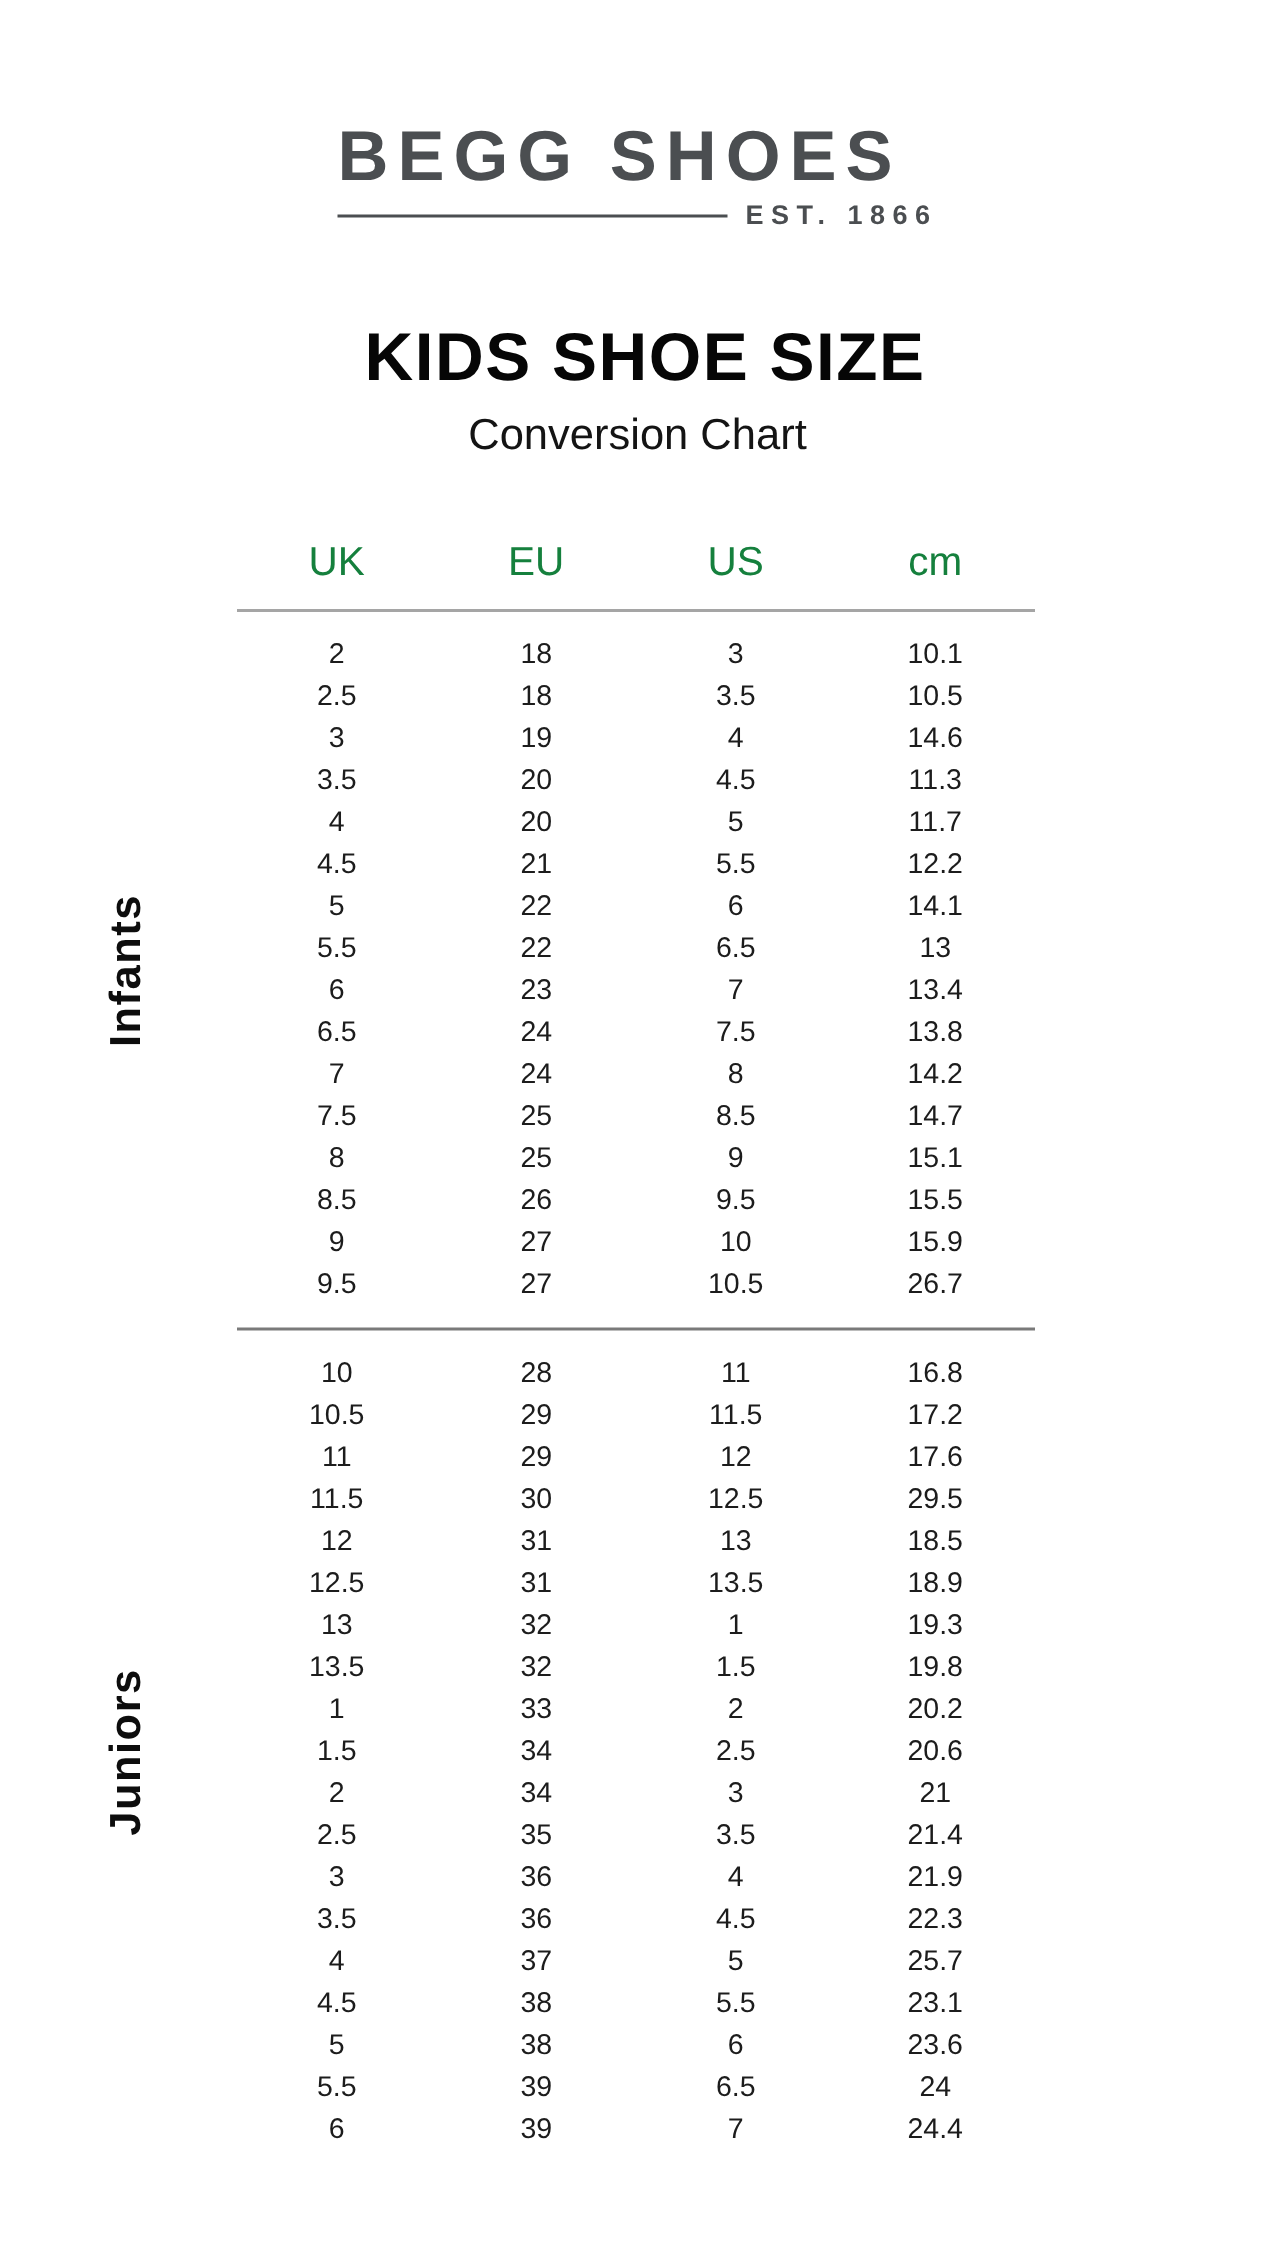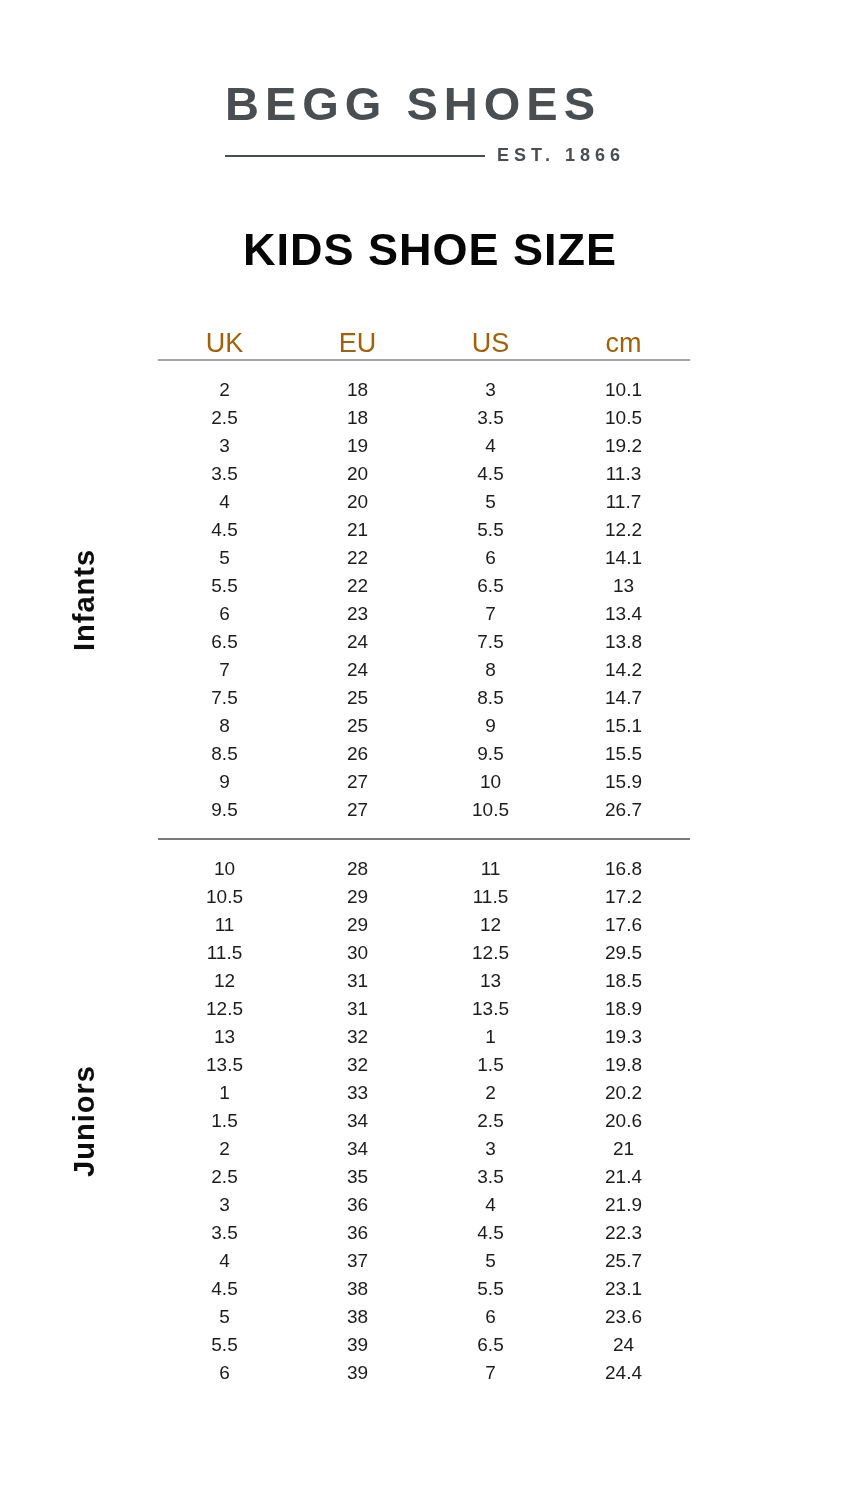--- a/index.html
+++ b/index.html
@@ -23,21 +23,21 @@
     font-weight: 700;
     letter-spacing: 6px;
     color: #4b4e51;
     text-align: left;
     white-space: nowrap;
   }
   .est-row {
     display: flex;
     align-items: center;
     gap: 12px;
-    margin-top: 14px;
+    margin-top: 2px;
   }
   .est-line {
     flex: 1;
     height: 2px;
     background: #4b4e51;
   }
   .est-text {
     font-size: 18px;
     font-weight: 600;
     letter-spacing: 5px;
@@ -66,22 +66,22 @@
     position: relative;
     width: 532px;
     margin: 52px 0 0 158px;
   }
   .col-headers {
     display: grid;
     grid-template-columns: repeat(4, 1fr);
     text-align: center;
     font-size: 27px;
     font-weight: 400;
-    color: #a16207;
-    padding-bottom: 0;
+    color: #15803d;
+    padding-bottom: 16px;
     border-bottom: 2px solid #a5a5a5;
   }
   .section { position: relative; padding: 15px 0 14px 0; }
   .section-divider {
     height: 2px;
     background: #7a7a7a;
     width: 100%;
   }
   .rows { display: block; }
   .row {
@@ -111,20 +111,21 @@
 <div class="logo-block">
   <div class="brand-name">BEGG SHOES</div>
   <div class="est-row">
     <div class="est-line"></div>
     <div class="est-text">EST. 1866</div>
   </div>
 </div>
 
 <div class="title-block">
   <div class="page-title">KIDS SHOE SIZE</div>
+  <div class="page-subtitle">Conversion Chart</div>
 </div>
 
 <div class="table-wrap">
   <div class="col-headers">
     <div>UK</div>
     <div>EU</div>
     <div>US</div>
     <div>cm</div>
   </div>
   <div>
@@ -140,21 +141,21 @@
           <div class="row">
             <div class="cell">2.5</div>
             <div class="cell">18</div>
             <div class="cell">3.5</div>
             <div class="cell">10.5</div>
           </div>
           <div class="row">
             <div class="cell">3</div>
             <div class="cell">19</div>
             <div class="cell">4</div>
-            <div class="cell">19.2</div>
+            <div class="cell">14.6</div>
           </div>
           <div class="row">
             <div class="cell">3.5</div>
             <div class="cell">20</div>
             <div class="cell">4.5</div>
             <div class="cell">11.3</div>
           </div>
           <div class="row">
             <div class="cell">4</div>
             <div class="cell">20</div>

